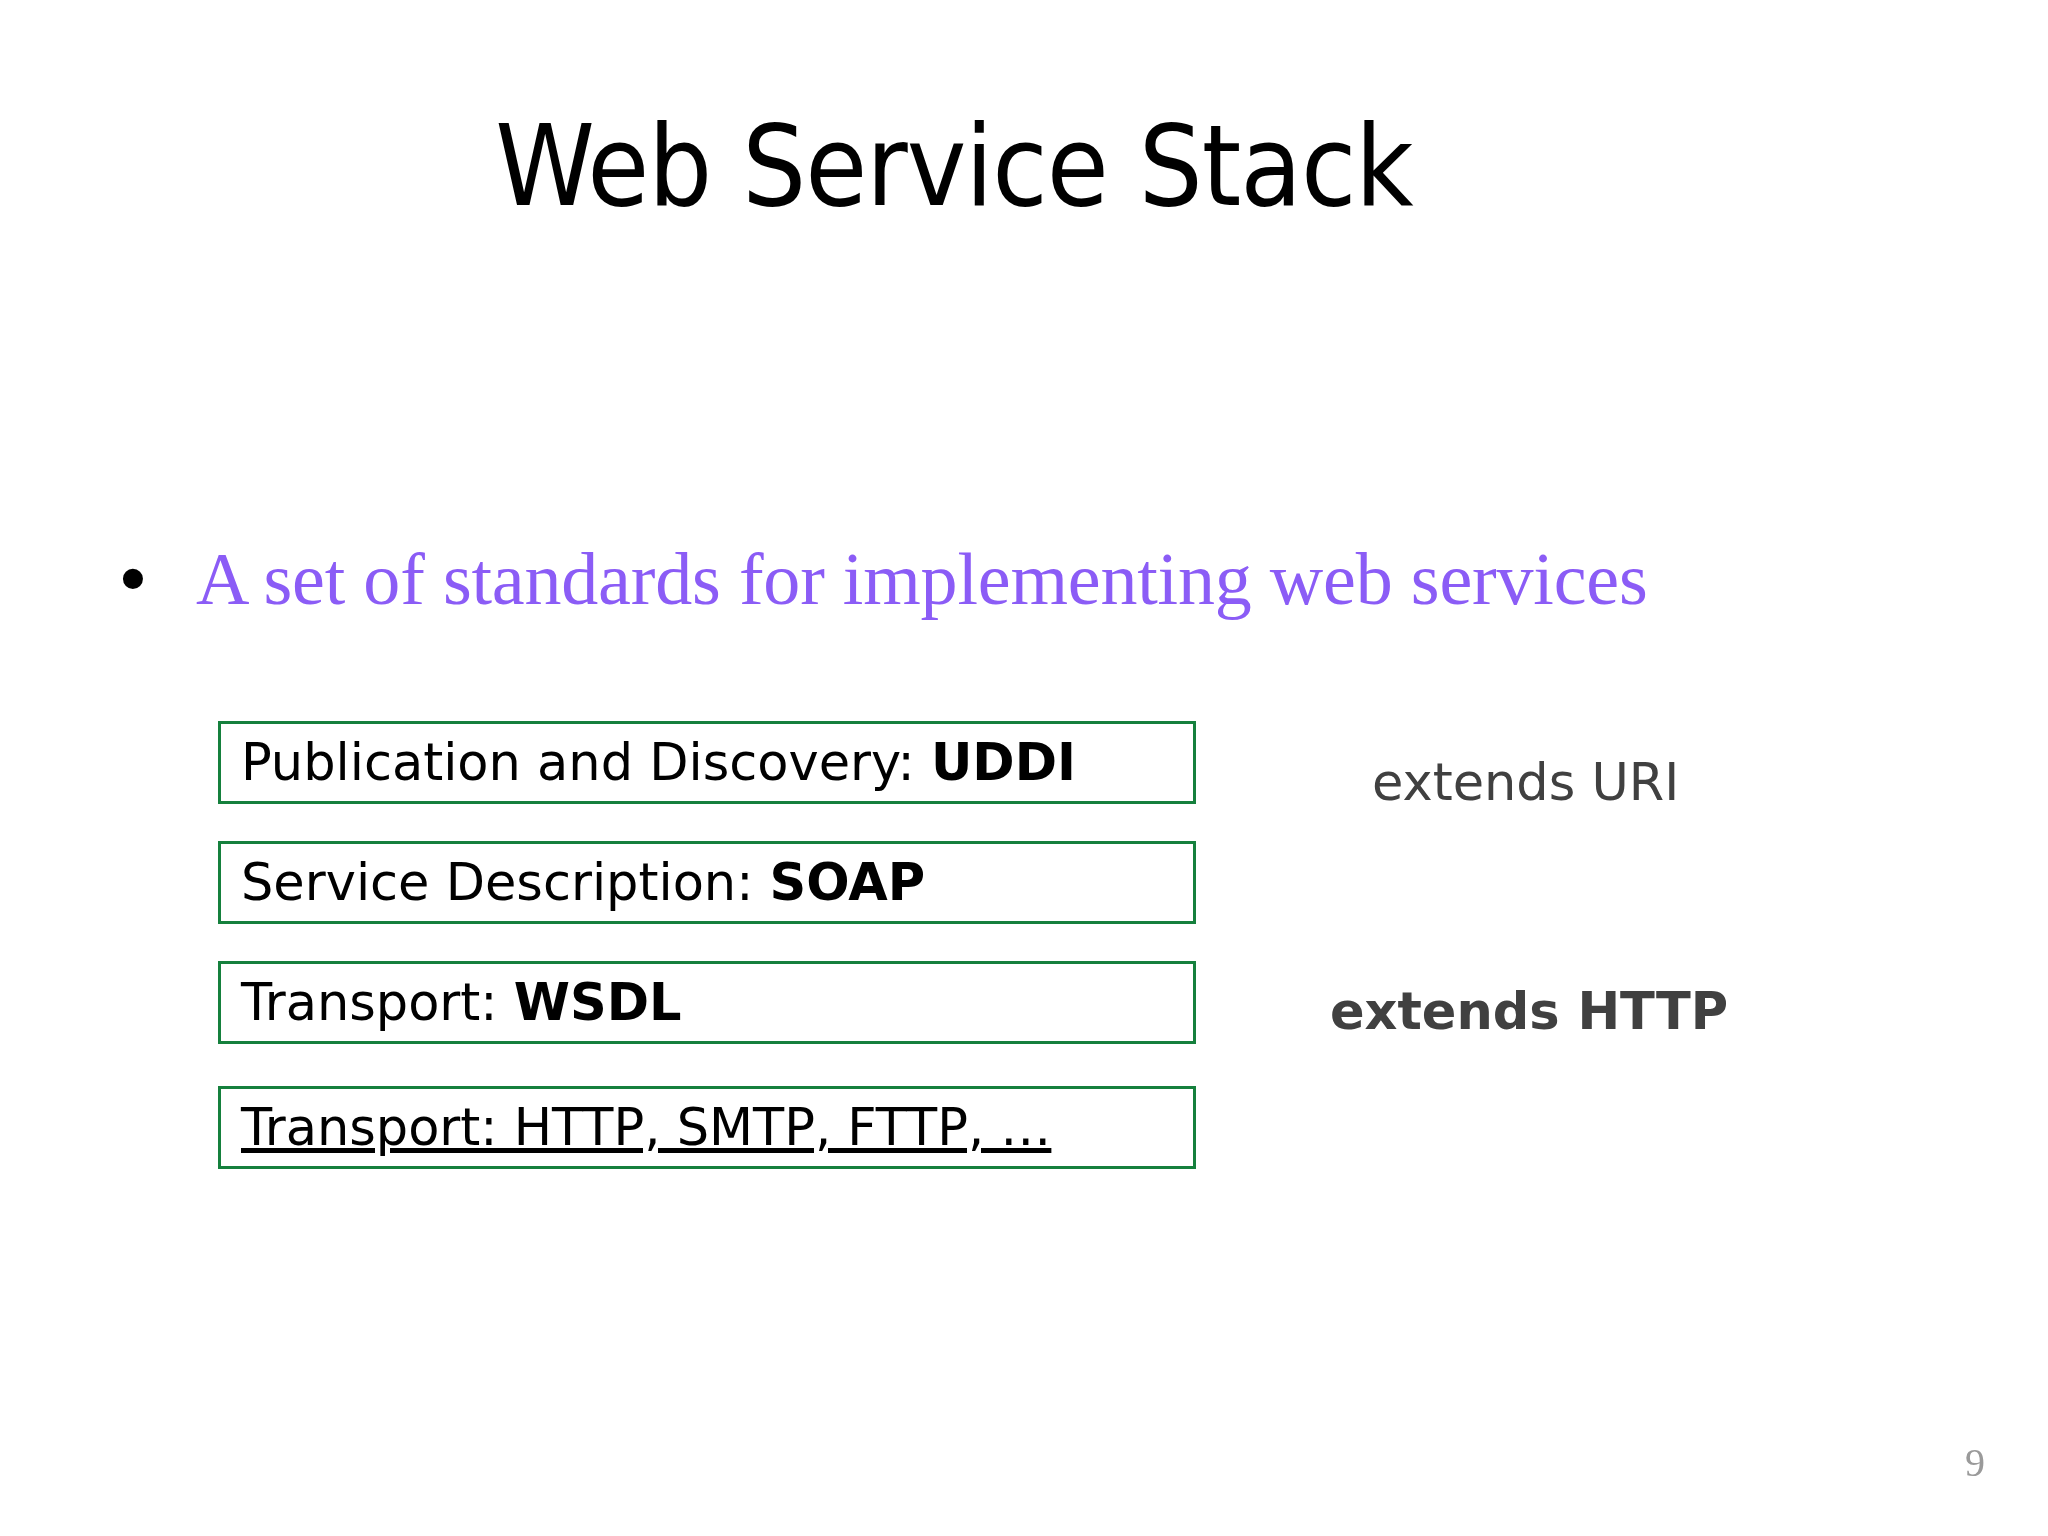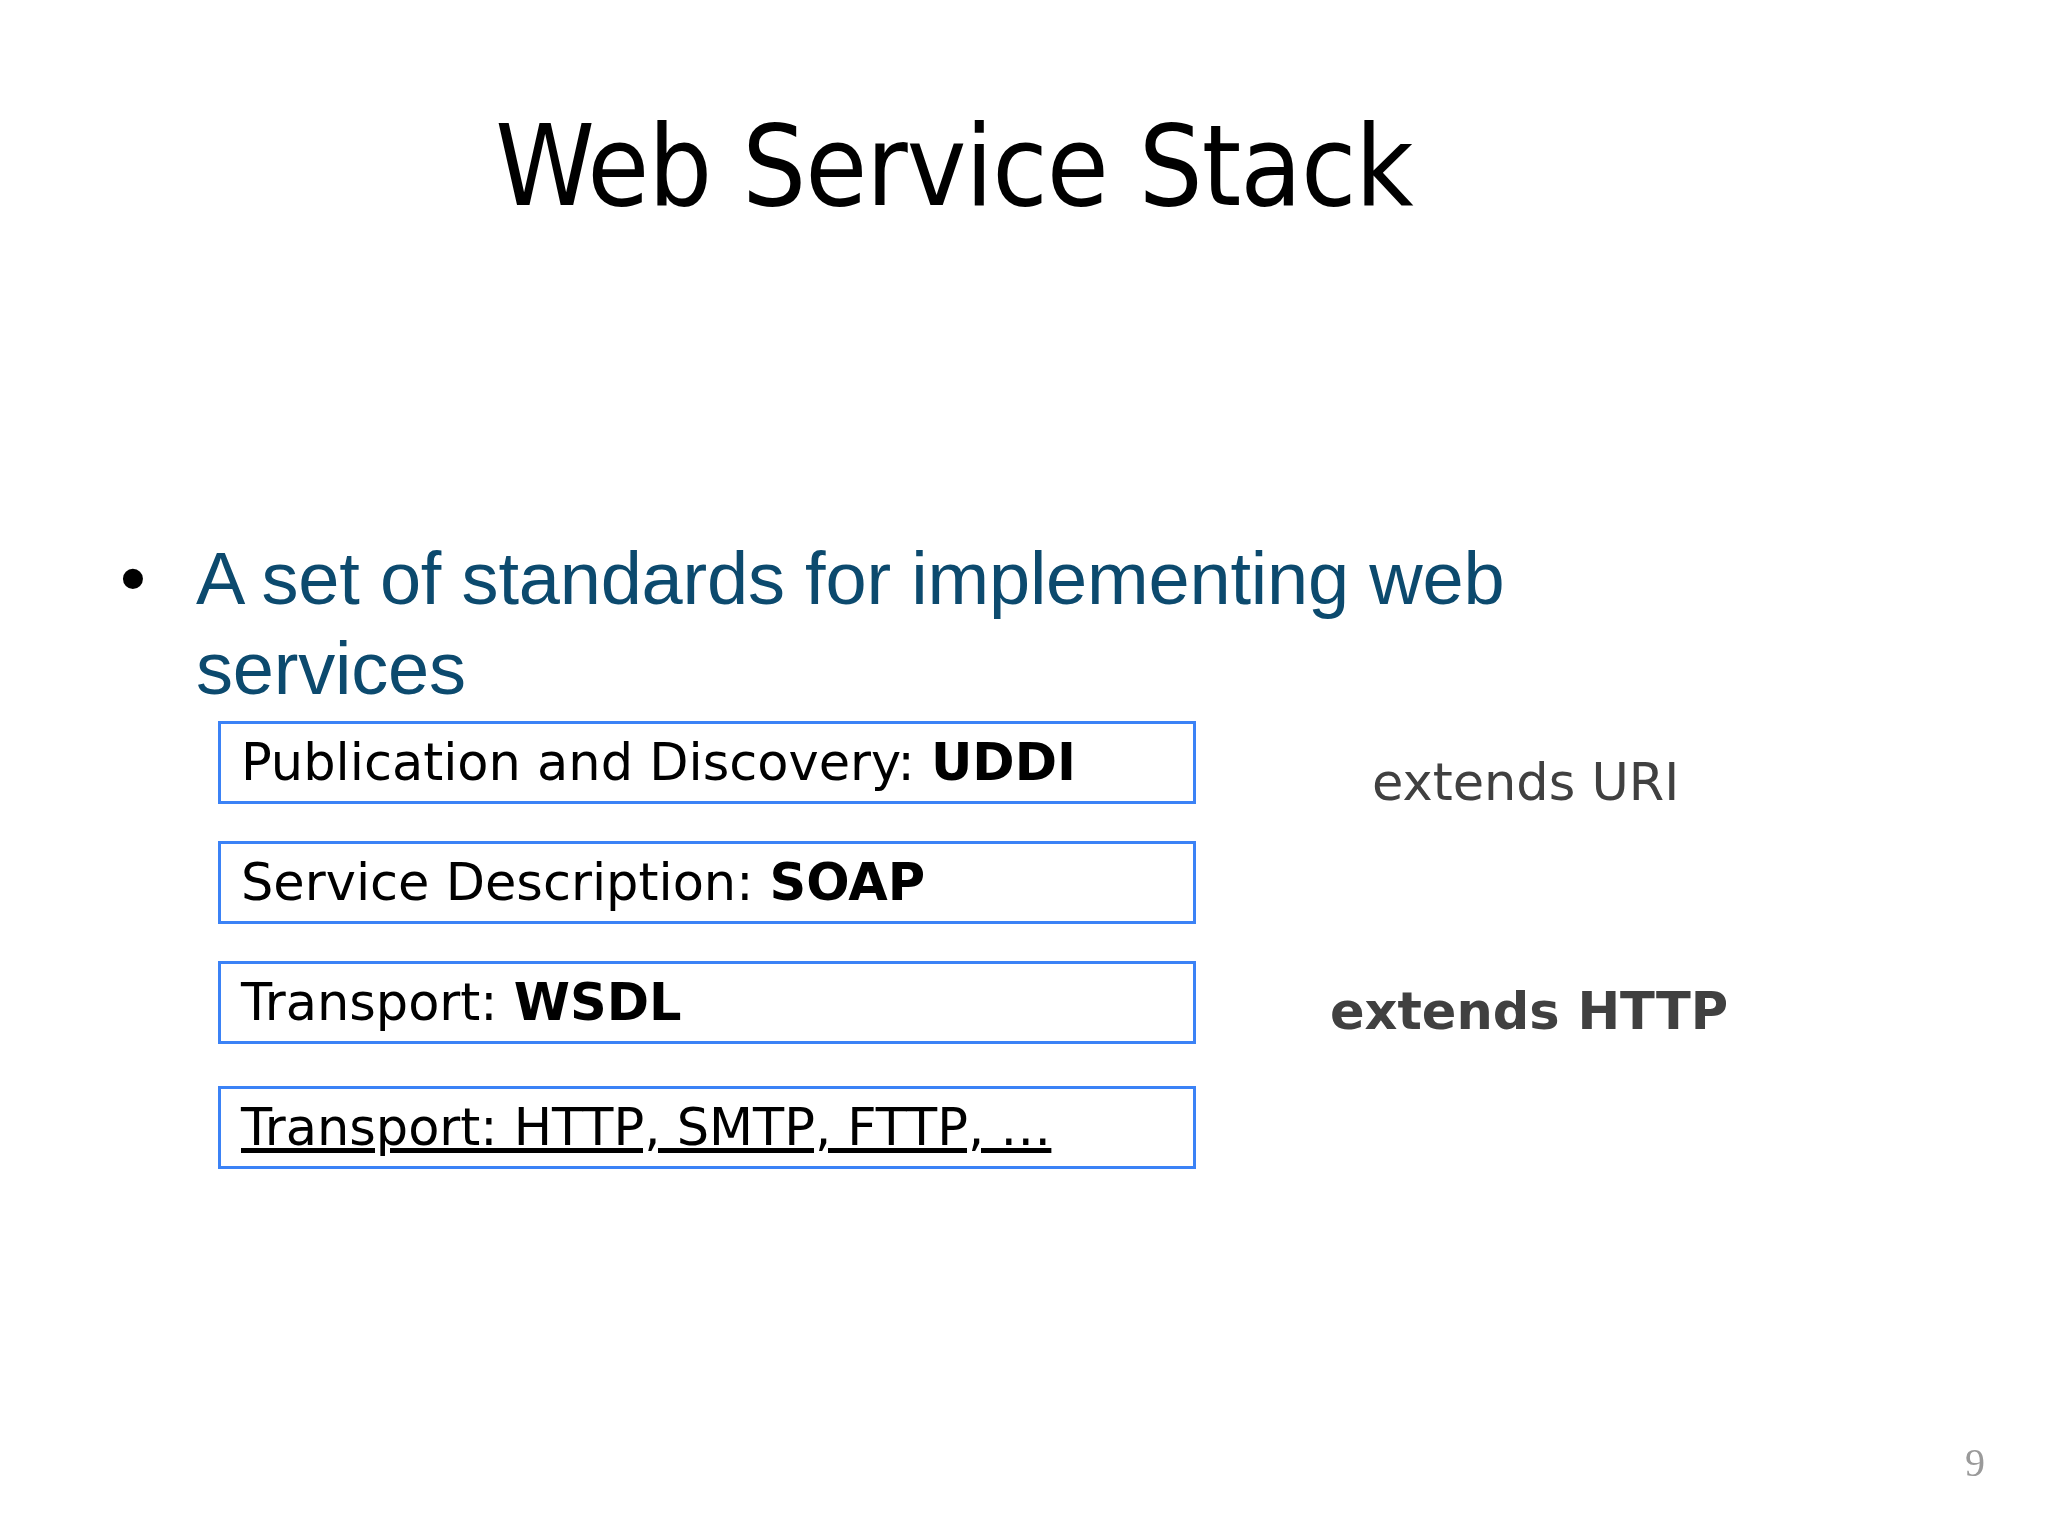--- a/index.html
+++ b/index.html
@@ -51,42 +51,42 @@
     width: 84px;
     font-size: 74px;
     line-height: 1.22;
     color: #000000;
     text-align: left;
     padding-left: 8px;
     box-sizing: border-box;
   }
   #bullet-text {
     flex: 1 1 auto;
-    font-family: Liberation Sans, sans-serif;
+    font-family: Liberation Serif, serif;
     font-size: 74px;
     font-weight: 400;
     line-height: 1.22;
-    color: #0c4a6e;
+    color: #8b5cf6;
     letter-spacing: -0.2px;
   }
 
   
   #stack-diagram {
     position: absolute;
     left: 218px;
     top: 721px;
     width: 978px;
   }
   .stack-box {
     position: absolute;
     left: 0;
     width: 978px;
     height: 83px;
     box-sizing: border-box;
-    border: 3px solid #3b82f6;
+    border: 3px solid #15803d;
     background: #ffffff;
     display: flex;
     align-items: center;
   }
   .stack-box .box-label {
     padding-left: 20px;
     font-family: "DejaVu Sans", "Liberation Sans", sans-serif;
     font-size: 51px;
     font-weight: 400;
     color: #000000;

